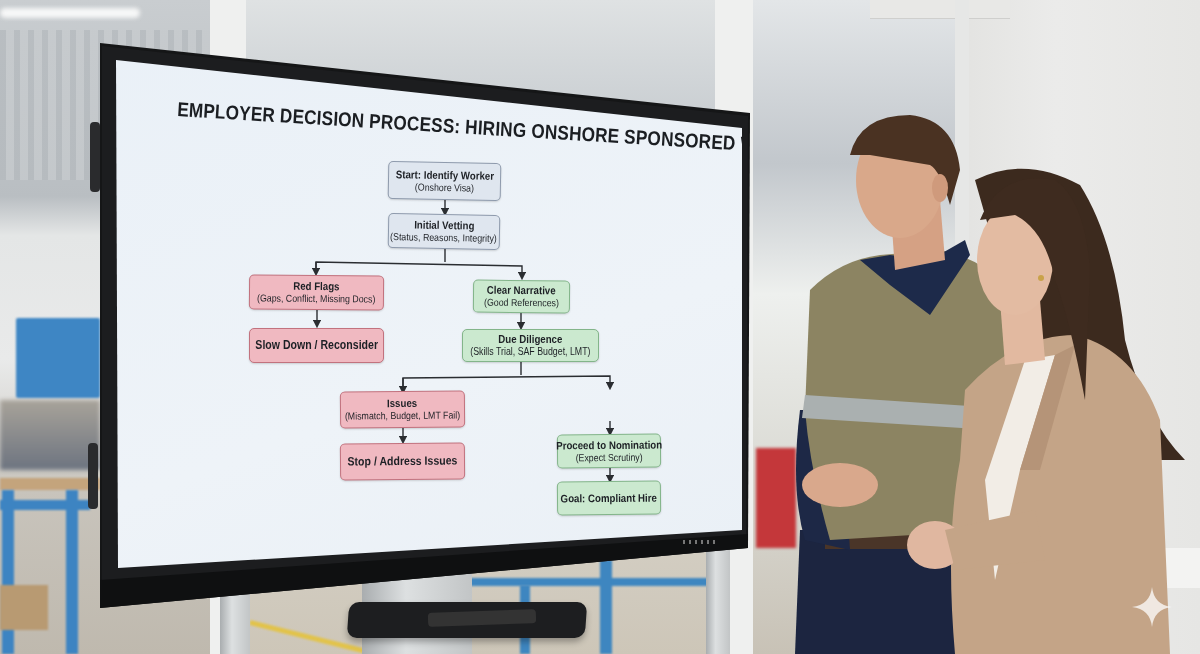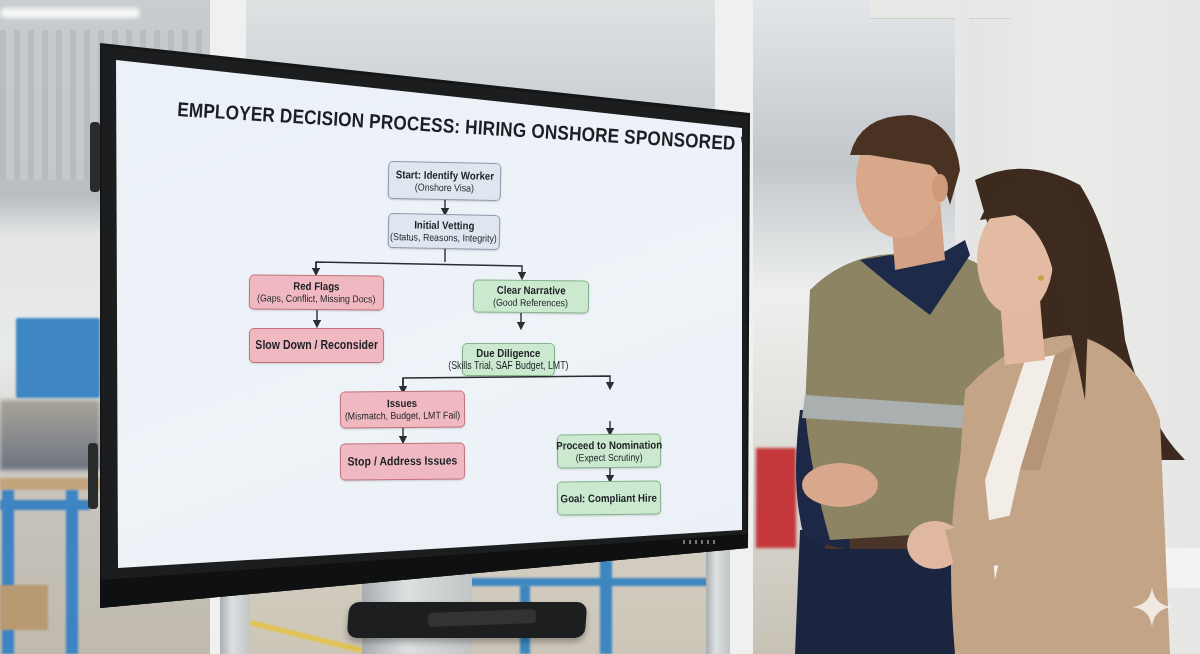--- a/index.html
+++ b/index.html
@@ -148,25 +148,25 @@
       <span class="lbl">Initial Vetting</span>
       <span class="sub">(Status, Reasons, Integrity)</span>
     </div>
     <div class="node red" style="left:249px;top:275px;width:135px;height:35px;transform:rotate(.5deg)">
       <span class="lbl">Red Flags</span>
       <span class="sub">(Gaps, Conflict, Missing Docs)</span>
     </div>
     <div class="node red big" style="left:249px;top:328px;width:135px;height:35px">
       <span class="lbl">Slow Down / Reconsider</span>
     </div>
-    <div class="node green" style="left:473px;top:280px;width:116px;height:33px;transform:rotate(.5deg)">
+    <div class="node green" style="left:473px;top:280px;width:97px;height:33px;transform:rotate(.5deg)">
       <span class="lbl">Clear Narrative</span>
       <span class="sub">(Good References)</span>
     </div>
-    <div class="node green" style="left:462px;top:343px;width:93px;height:33px">
+    <div class="node green" style="left:462px;top:329px;width:137px;height:33px">
       <span class="lbl">Due Diligence</span>
       <span class="sub">(Skills Trial, SAF Budget, LMT)</span>
     </div>
     <div class="node red" style="left:340px;top:391px;width:125px;height:37px;transform:rotate(-.5deg)">
       <span class="lbl">Issues</span>
       <span class="sub">(Mismatch, Budget, LMT Fail)</span>
     </div>
     <div class="node red big" style="left:340px;top:443px;width:125px;height:37px;transform:rotate(-.5deg)">
       <span class="lbl">Stop / Address Issues</span>
     </div>

